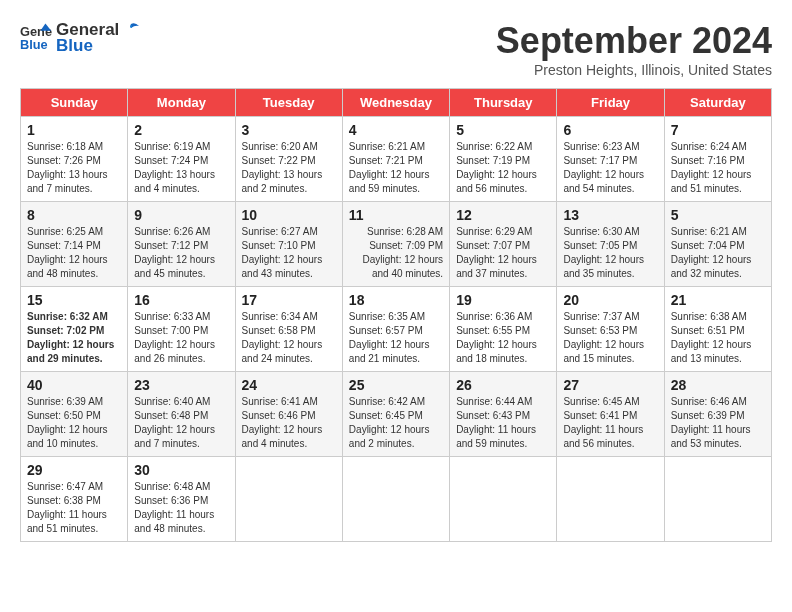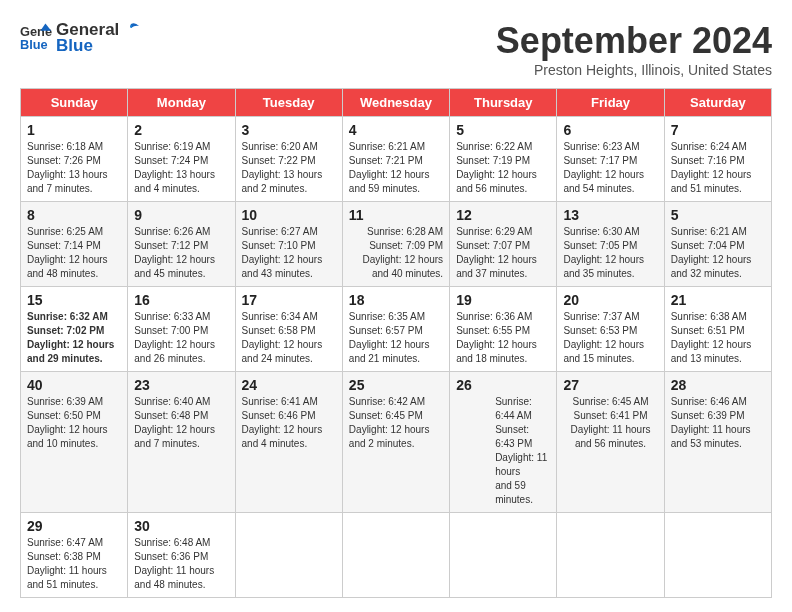--- a/index.html
+++ b/index.html
@@ -292,28 +292,28 @@
         </td>
         <td>
           <span class="day-number">25</span>
           <div class="day-info" style="white-space: pre-line;">Sunrise: 6:42 AM
 Sunset: 6:45 PM
 Daylight: 12 hours
 and 2 minutes.</div>
         </td>
         <td>
           <span class="day-number">26</span>
-          <div class="day-info" style="white-space: pre-line; margin-left: 39px;">Sunrise: 6:44 AM
+          <div class="day-info" style="white-space: pre-line;">Sunrise: 6:44 AM
 Sunset: 6:43 PM
 Daylight: 11 hours
 and 59 minutes.</div>
         </td>
         <td>
           <span class="day-number">27</span>
-          <div class="day-info" style="white-space: pre-line; text-align: center;">Sunrise: 6:45 AM
+          <div class="day-info" style="white-space: pre-line;">Sunrise: 6:45 AM
 Sunset: 6:41 PM
 Daylight: 11 hours
 and 56 minutes.</div>
         </td>
         <td>
           <span class="day-number">28</span>
           <div class="day-info" style="white-space: pre-line;">Sunrise: 6:46 AM
 Sunset: 6:39 PM
 Daylight: 11 hours
 and 53 minutes.</div>

